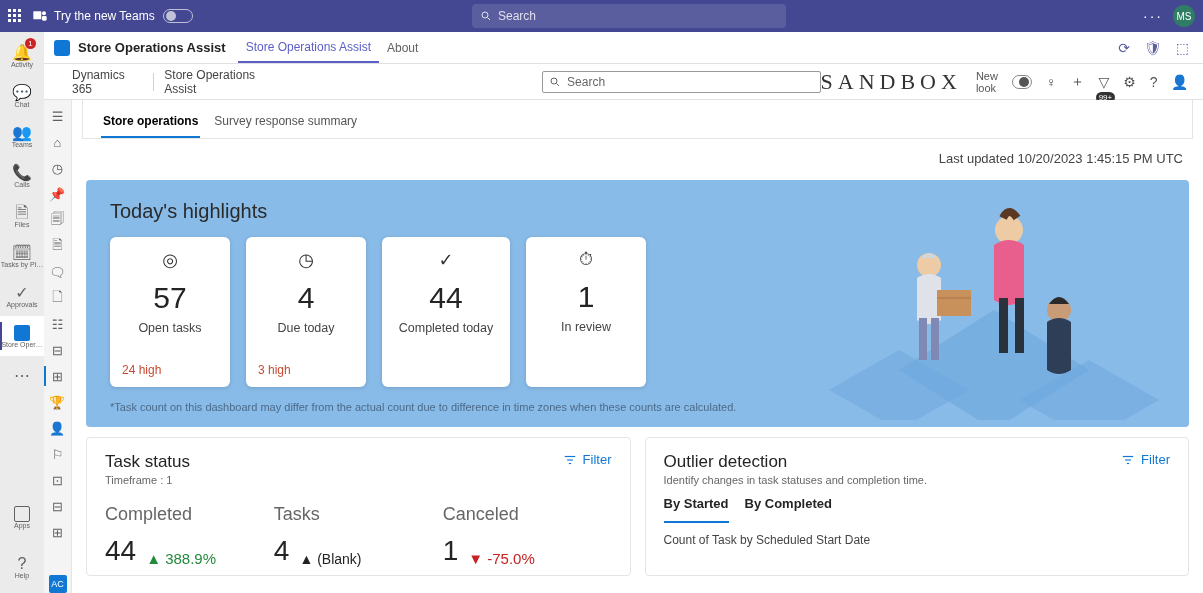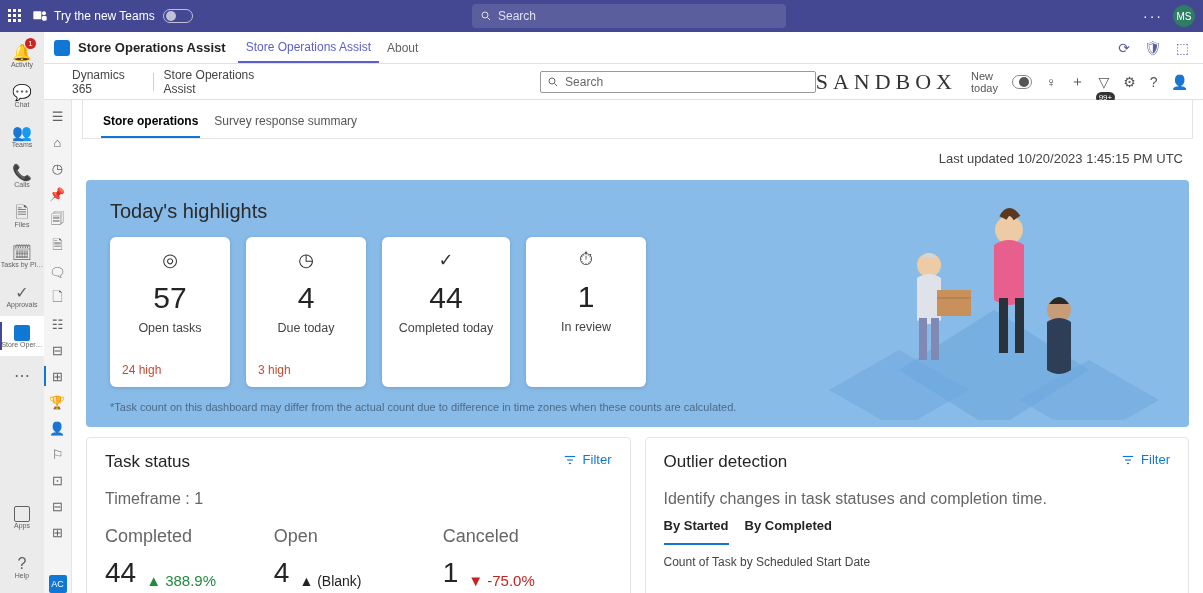--- a/index.html
+++ b/index.html
@@ -80,21 +80,21 @@
   .tile .t-lab{font-size:12.5px;color:#444;margin-top:6px;text-align:center;line-height:1.25;}
   .tile .t-high{font-size:12px;color:#c84a31;margin-top:auto;margin-bottom:10px;align-self:flex-start;margin-left:12px;}
   .disclaimer{font-size:11px;color:#4c6a88;margin-top:14px;}
   .illus{position:absolute;right:10px;top:10px;width:370px;height:230px;}
 
   
   .panel-row{display:flex;gap:14px;margin:10px 14px;}
   .panel{flex:1;border:1px solid #e4e4e4;border-radius:4px;padding:14px 18px 8px 18px;background:#fff;position:relative;}
   .panel-head{display:flex;align-items:flex-start;}
   .panel-title{font-size:17px;}
-  .panel-sub{font-size:16px;color:#666;margin-top:18px;}
+  .panel-sub{font-size:11px;color:#666;margin-top:2px;}
   .filter-btn{margin-left:auto;display:flex;align-items:center;gap:6px;color:#1078d4;font-size:13px;cursor:pointer;}
   .status-row{display:flex;margin-top:18px;}
   .status-col{flex:1;}
   .status-col .c-head{font-size:18px;color:#666;}
   .status-col .c-val{font-size:28px;margin-top:10px;display:flex;align-items:flex-end;gap:10px;}
   .pct-green{font-size:15px;color:#218a3c;}
   .pct-red{font-size:15px;color:#c72222;}
   .pct-black{font-size:14px;color:#222;}
   .subtabs{display:flex;gap:16px;font-size:13px;margin-top:10px;}
   .subtab{padding-bottom:10px;cursor:pointer;font-weight:700;}
@@ -210,21 +210,21 @@
     <div class="cmd-search">
       <svg viewBox="0 0 24 24" fill="none" stroke="#666" stroke-width="2">
           <circle cx="10" cy="10" r="6"></circle>
           <line x1="15" y1="15" x2="20" y2="20"></line>
         </svg>
       <span>Search</span>
     </div>
     <div class="cmd-right">
       <span class="sandbox-label">SANDBOX</span>
       <span class="new-look">
-        <span>New today</span>
+        <span>New look</span>
         <span class="toggle"></span>
       </span>
       <span>♀</span>
       <span>＋</span>
       <span class="alert-pill">▽<span class="alert-count">99+</span></span>
       <span>⚙</span>
       <span>?</span>
       <span>👤</span>
     </div>
   </div>
@@ -330,21 +330,21 @@
           </div>
           <div class="status-row">
             <div class="status-col">
               <div class="c-head">Completed</div>
               <div class="c-val">
                   <span>44</span>
                   <span class="pct-green">▲ <span>388.9%</span></span>
                 </div>
             </div>
             <div class="status-col">
-              <div class="c-head">Open</div>
+              <div class="c-head">Tasks</div>
               <div class="c-val">
                   <span>4</span>
                   <span class="pct-black">▲ <span>(Blank)</span></span>
                 </div>
             </div>
             <div class="status-col">
               <div class="c-head">Canceled</div>
               <div class="c-val">
                   <span>1</span>
                   <span class="pct-red">▼ <span>-75.0%</span></span>

